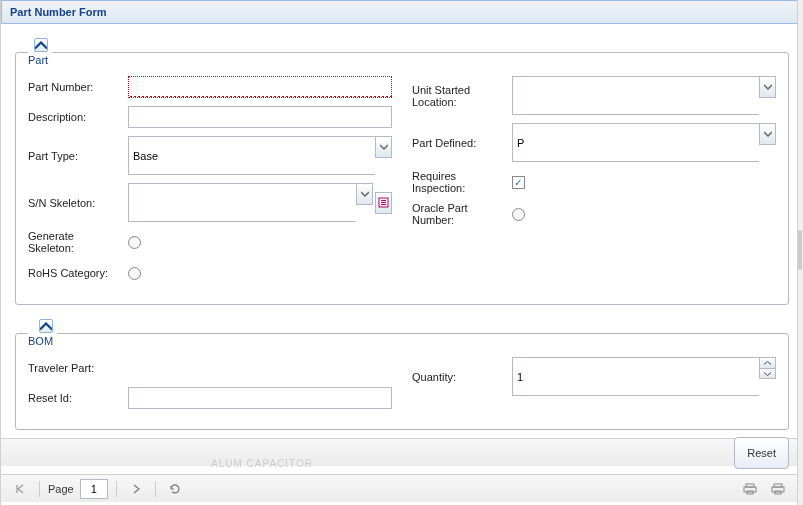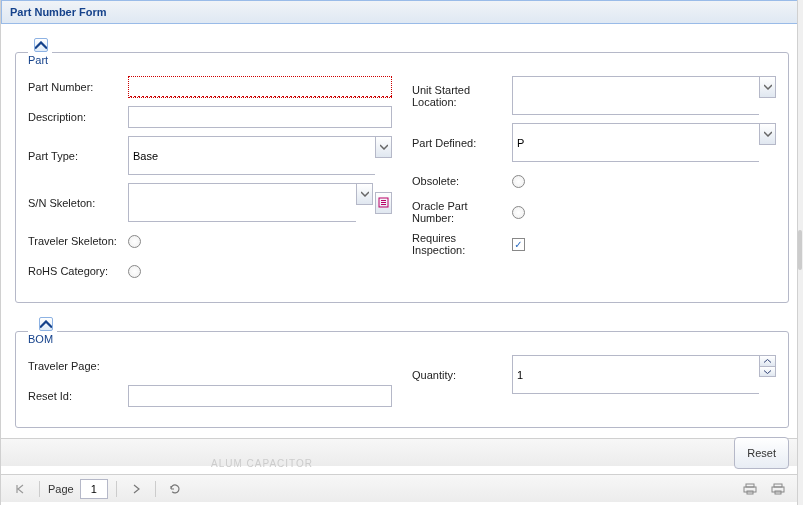--- a/index.html
+++ b/index.html
@@ -103,21 +103,21 @@
               <svg width="11" height="11" viewBox="0 0 11 11">
                     <rect x="1" y="1" width="9" height="9" stroke="#b06" fill="none"></rect>
                     <rect x="3" y="3" width="5" height="1" fill="#b06"></rect>
                     <rect x="3" y="5" width="5" height="1" fill="#b06"></rect>
                     <rect x="3" y="7" width="5" height="1" fill="#b06"></rect>
                   </svg>
             </div>
           </div>
         </div>
         <div class="row">
-          <div class="lbl" style="line-height:12px">Traveler Skeleton:</div>
+          <div class="lbl" style="line-height:12px">Generate Skeleton:</div>
           <div class="ctl">
                 <span class="radio-empty"></span>
               </div>
         </div>
         <div class="row">
           <div class="lbl">RoHS Category:</div>
           <div class="ctl">
                 <span class="radio-empty"></span>
               </div>
         </div>
@@ -143,56 +143,50 @@
               <input readonly="" value="P" style="">
               <div class="trg">
                     <svg viewBox="0 0 8 6">
                       <path d="M0 1 L4 5 L8 1" stroke="#666" fill="none" stroke-width="1.5"></path>
                     </svg>
                   </div>
             </div>
           </div>
         </div>
         <div class="row">
-          <div class="lbl">Obsolete:</div>
+          <div class="lbl" style="line-height:12px">Requires Inspection:</div>
+          <div class="ctl">
+                <span class="checkbox">✓</span>
+              </div>
+        </div>
+        <div class="row">
+          <div class="lbl" style="line-height:12px">Oracle Part Number:</div>
           <div class="ctl">
                 <span class="radio-empty"></span>
-              </div>
-        </div>
-        <div class="row">
-          <div class="lbl" style="line-height:12px">Oracle Part Number:</div>
-          <div class="ctl">
-                <span class="radio-empty"></span>
-              </div>
-        </div>
-        <div class="row">
-          <div class="lbl" style="line-height:12px">Requires Inspection:</div>
-          <div class="ctl">
-                <span class="checkbox">✓</span>
               </div>
         </div>
       </div>
     </div>
   </fieldset>
 
   <fieldset class="fs">
     <legend>
       <span class="legend-wrap">
         <span class="collapse-btn">
           <svg viewBox="0 0 8 6">
                 <path d="M0 5 L4 1 L8 5" stroke="#15428b" fill="none" stroke-width="1.5"></path>
               </svg>
         </span>
         <span>BOM</span>
       </span>
     </legend>
     <div class="cols">
       <div class="col">
         <div class="row">
-          <div class="lbl">Traveler Page:</div>
+          <div class="lbl">Traveler Part:</div>
         </div>
         <div class="row">
           <div class="lbl">Reset Id:</div>
           <div class="ctl">
                 <input class="text" value="" style="">
               </div>
         </div>
       </div>
       <div class="col">
         <div class="row">

